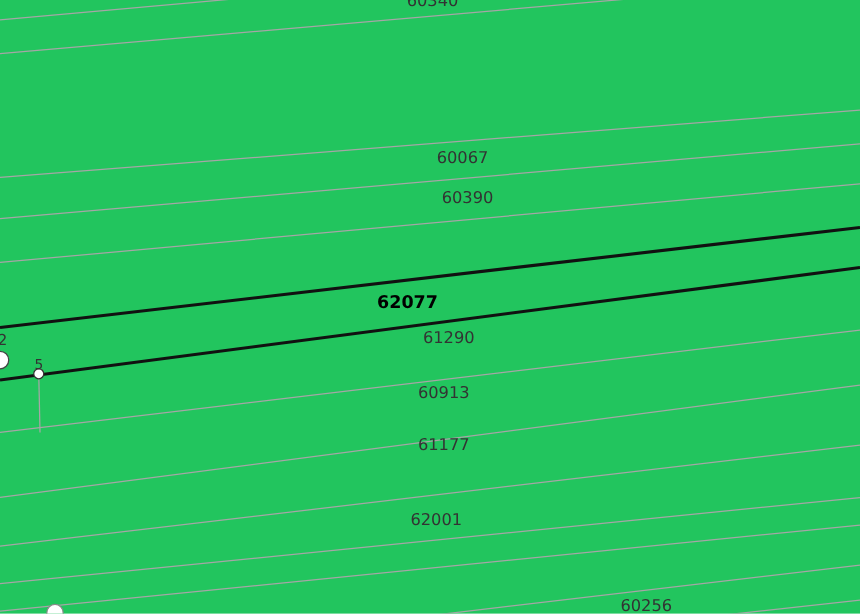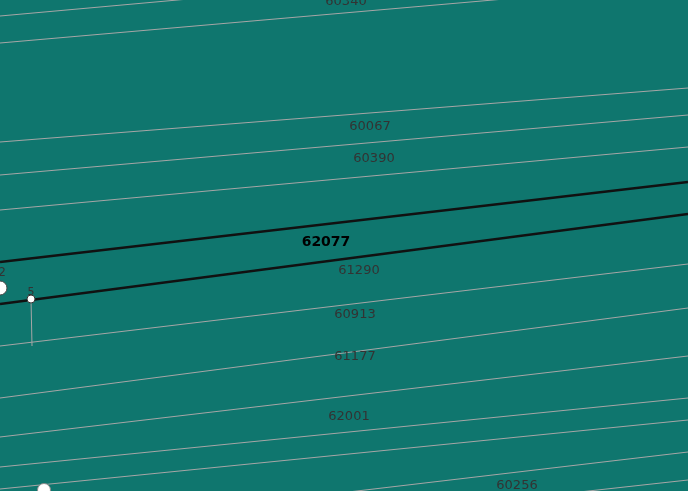--- a/index.html
+++ b/index.html
@@ -1,21 +1,21 @@
 <!DOCTYPE html>
 <html><head>
 <meta charset="utf-8">
 <style>
   html, body { margin: 0; padding: 0; background: #ffffff; }
   #stage {
     position: relative;
     width: 688px;
     height: 491px;
     overflow: hidden;
-    background: #0f766e;
+    background: #22c55e;
     font-family: "DejaVu Sans", sans-serif;
   }
   #map-svg { position: absolute; left: 0; top: 0; display: block; }
   text { user-select: none; }
 </style>
 </head>
 <body>
 
 <div id="stage">
   <svg id="map-svg" width="688" height="491" viewBox="0 0 688 491">

